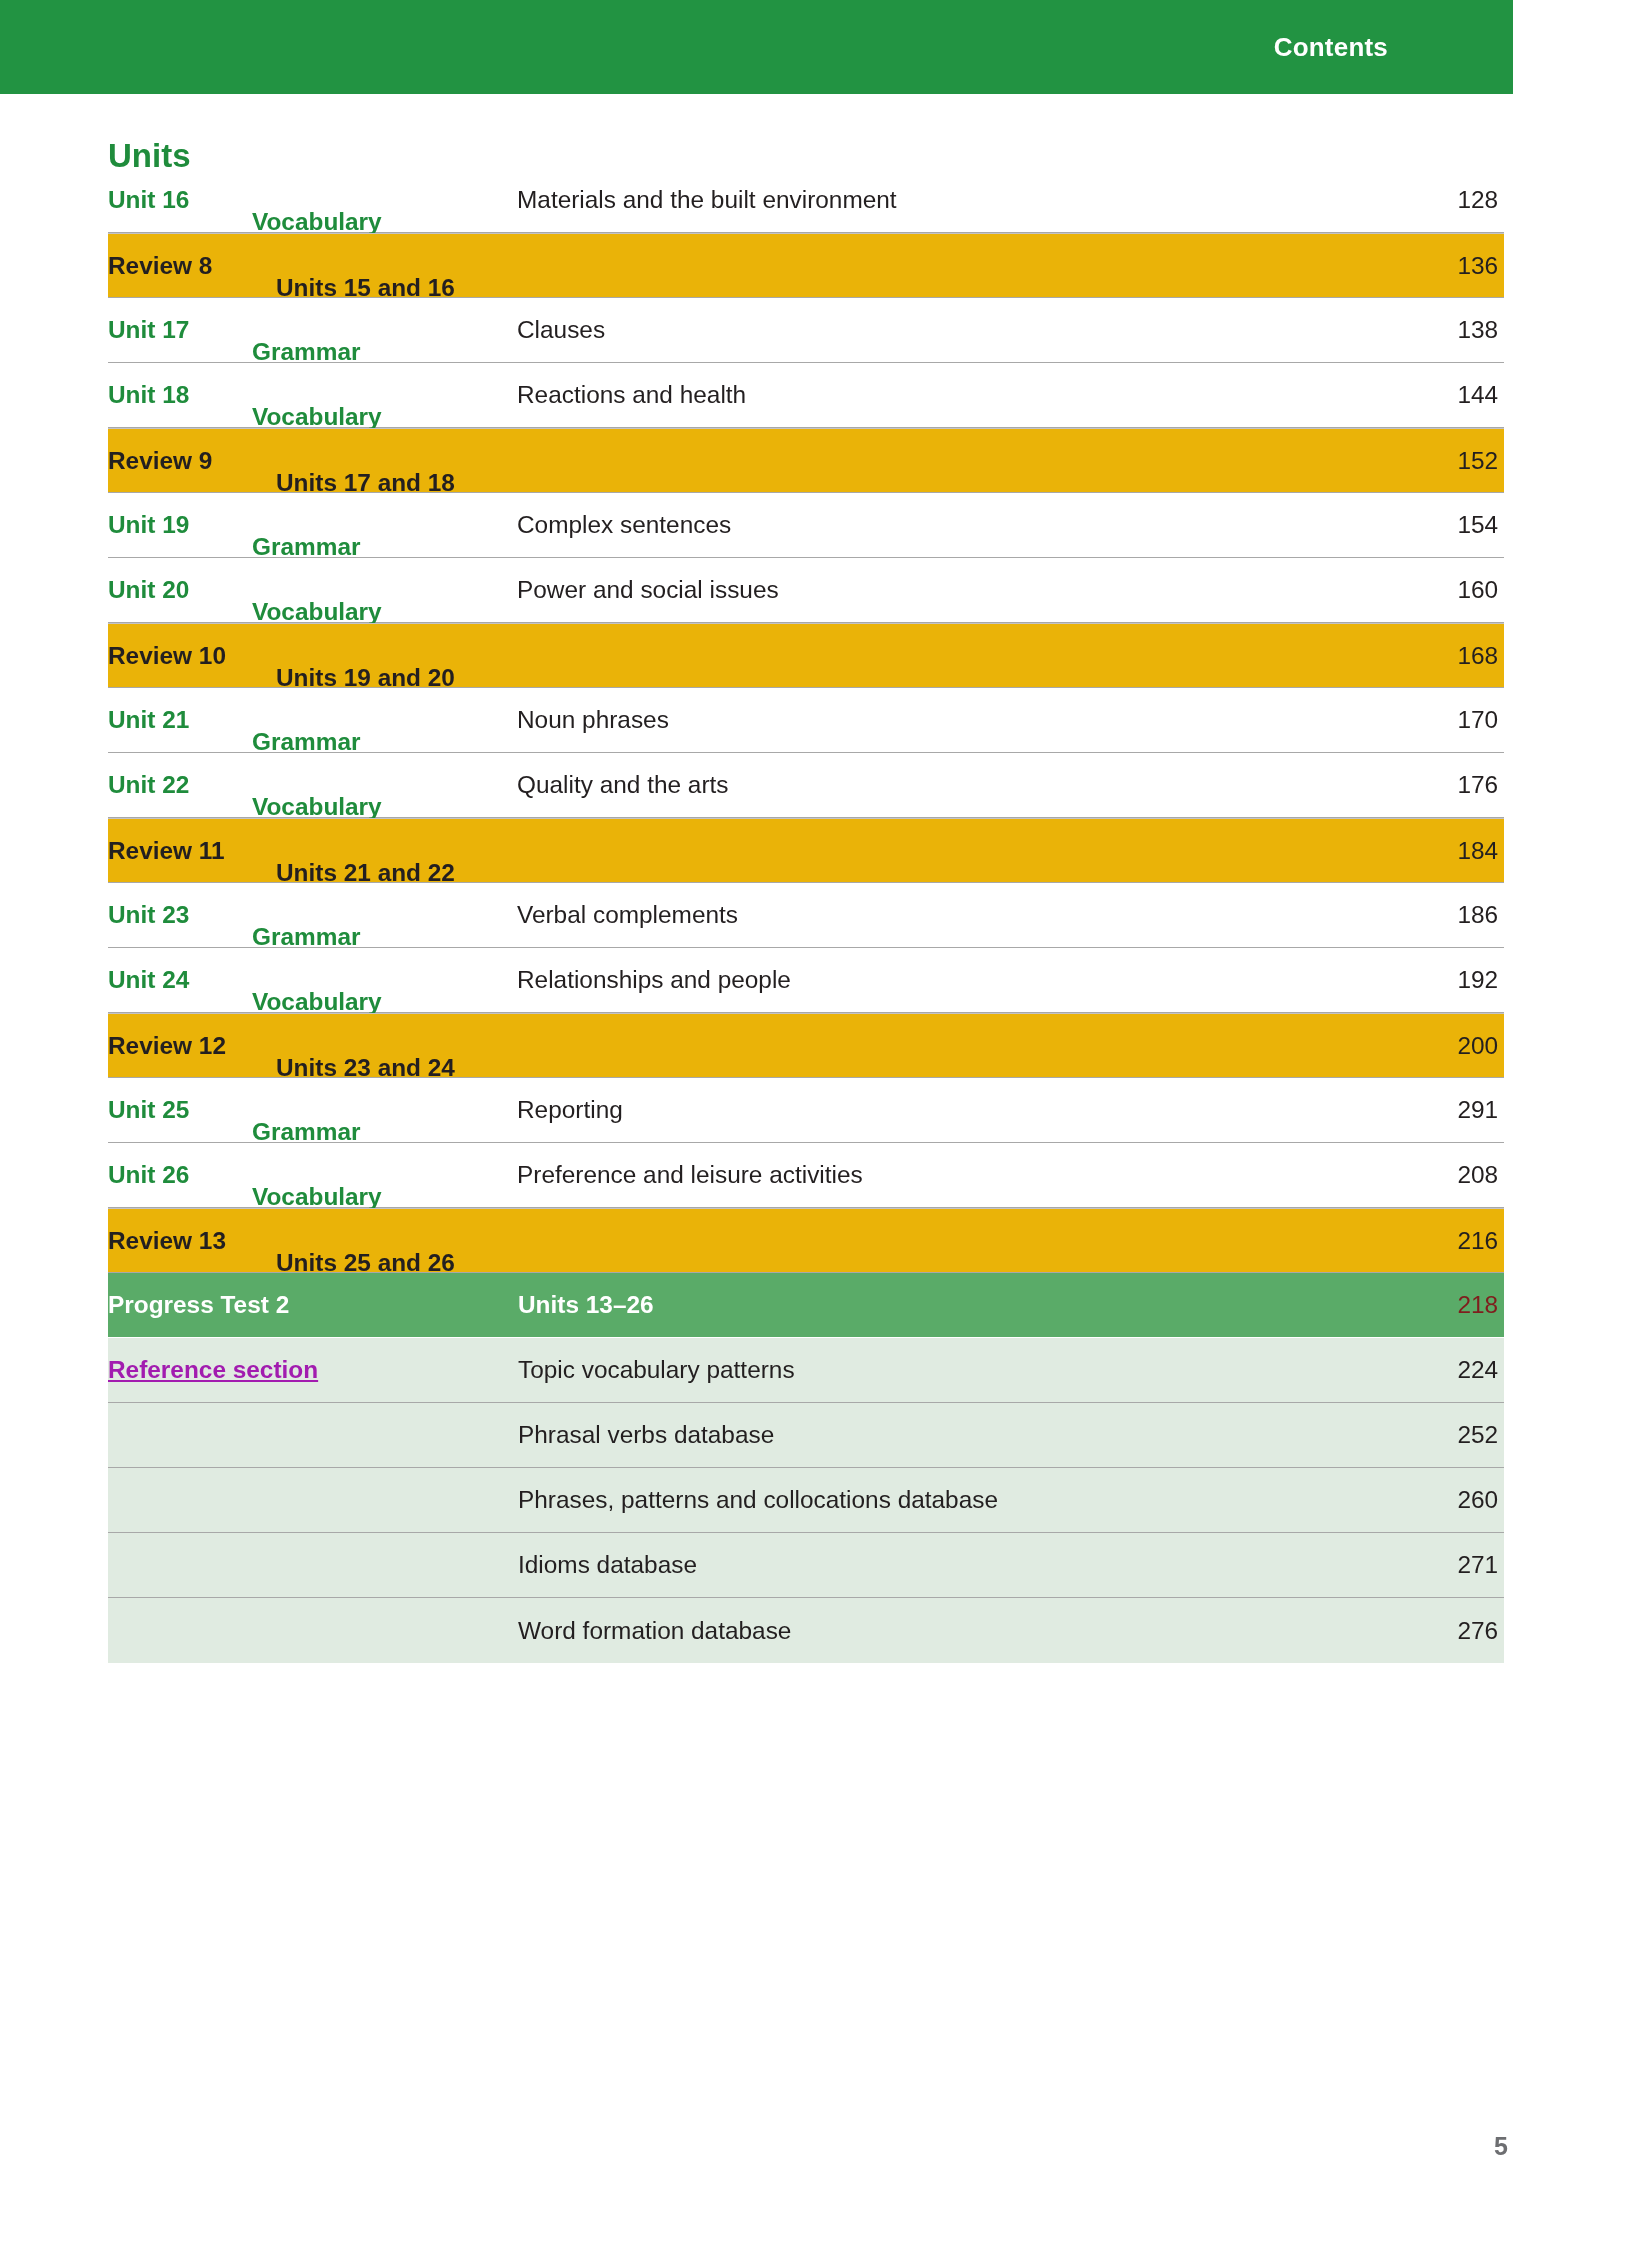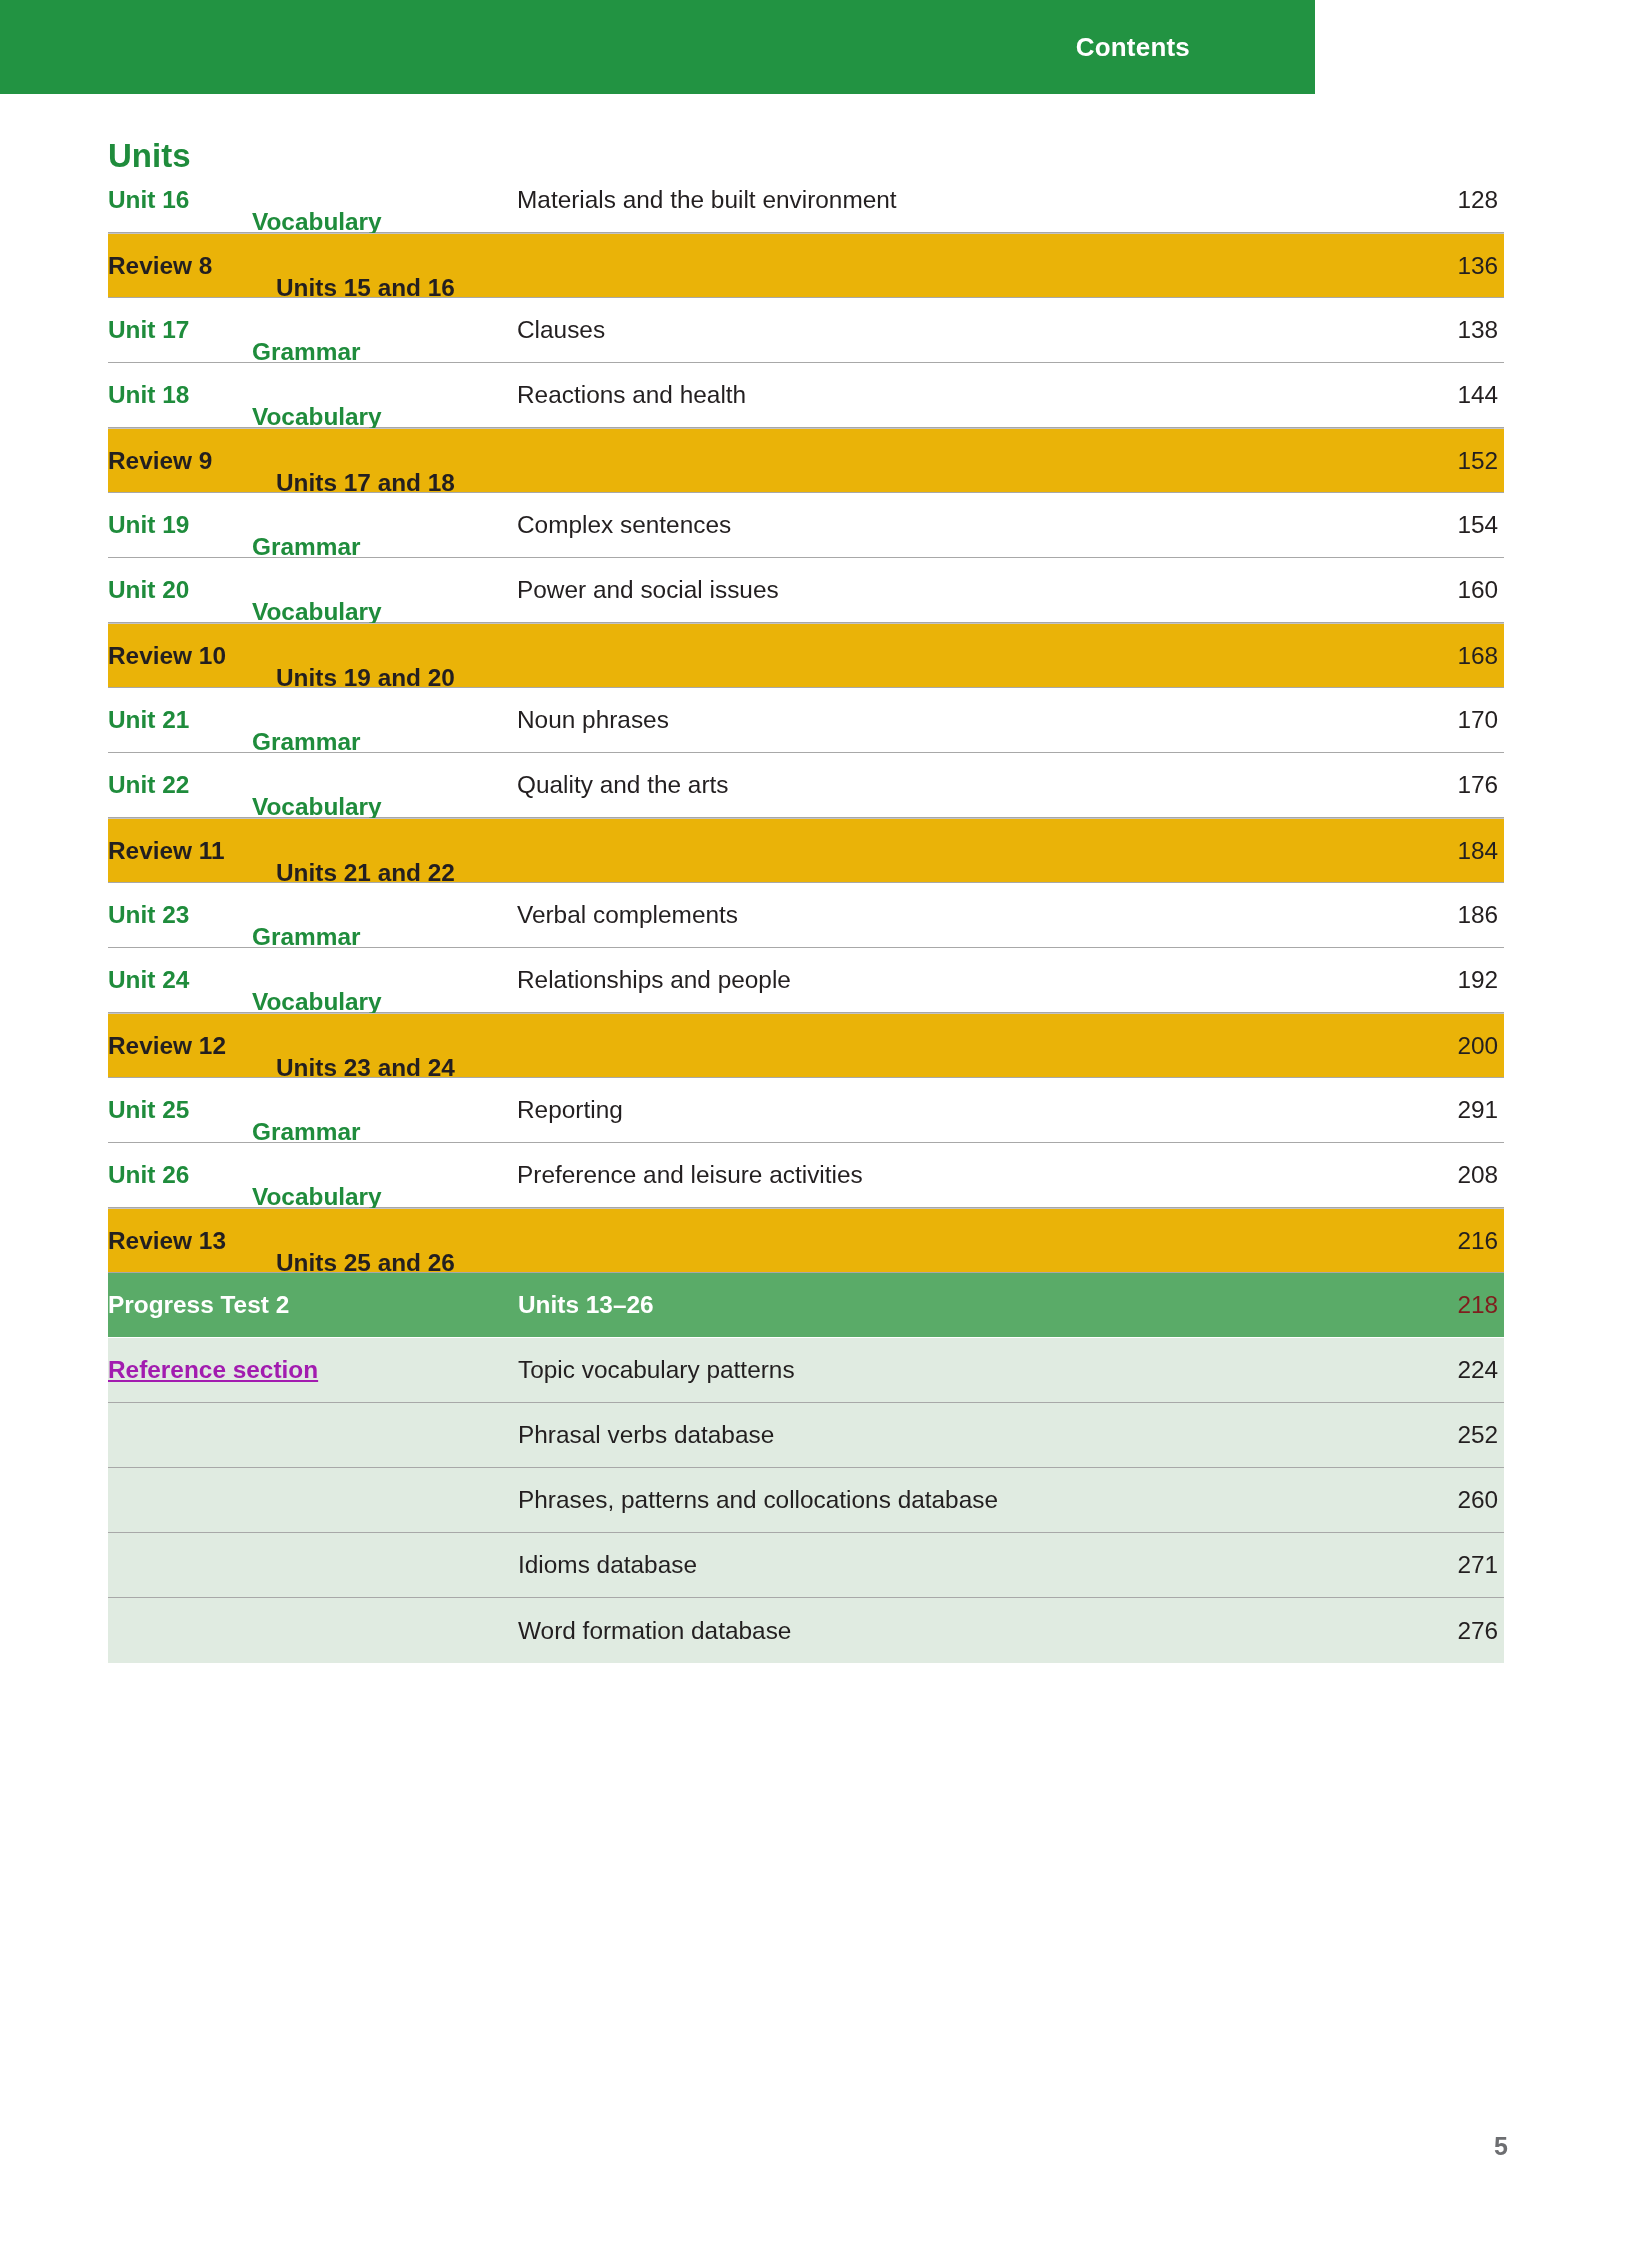--- a/index.html
+++ b/index.html
@@ -13,21 +13,21 @@
     position: relative;
     font-family: "Liberation Sans", sans-serif;
     -webkit-font-smoothing: antialiased;
   }
 
   
   .header-band {
     position: absolute;
     left: 0;
     top: 0;
-    width: 1315px;
+    width: 1513px;
     height: 94px;
     background: #229342;
   }
   .header-title {
     position: absolute;
     right: 125px;
     top: 50%;
     transform: translateY(-50%);
     color: #ffffff;
     font-size: 26px;

